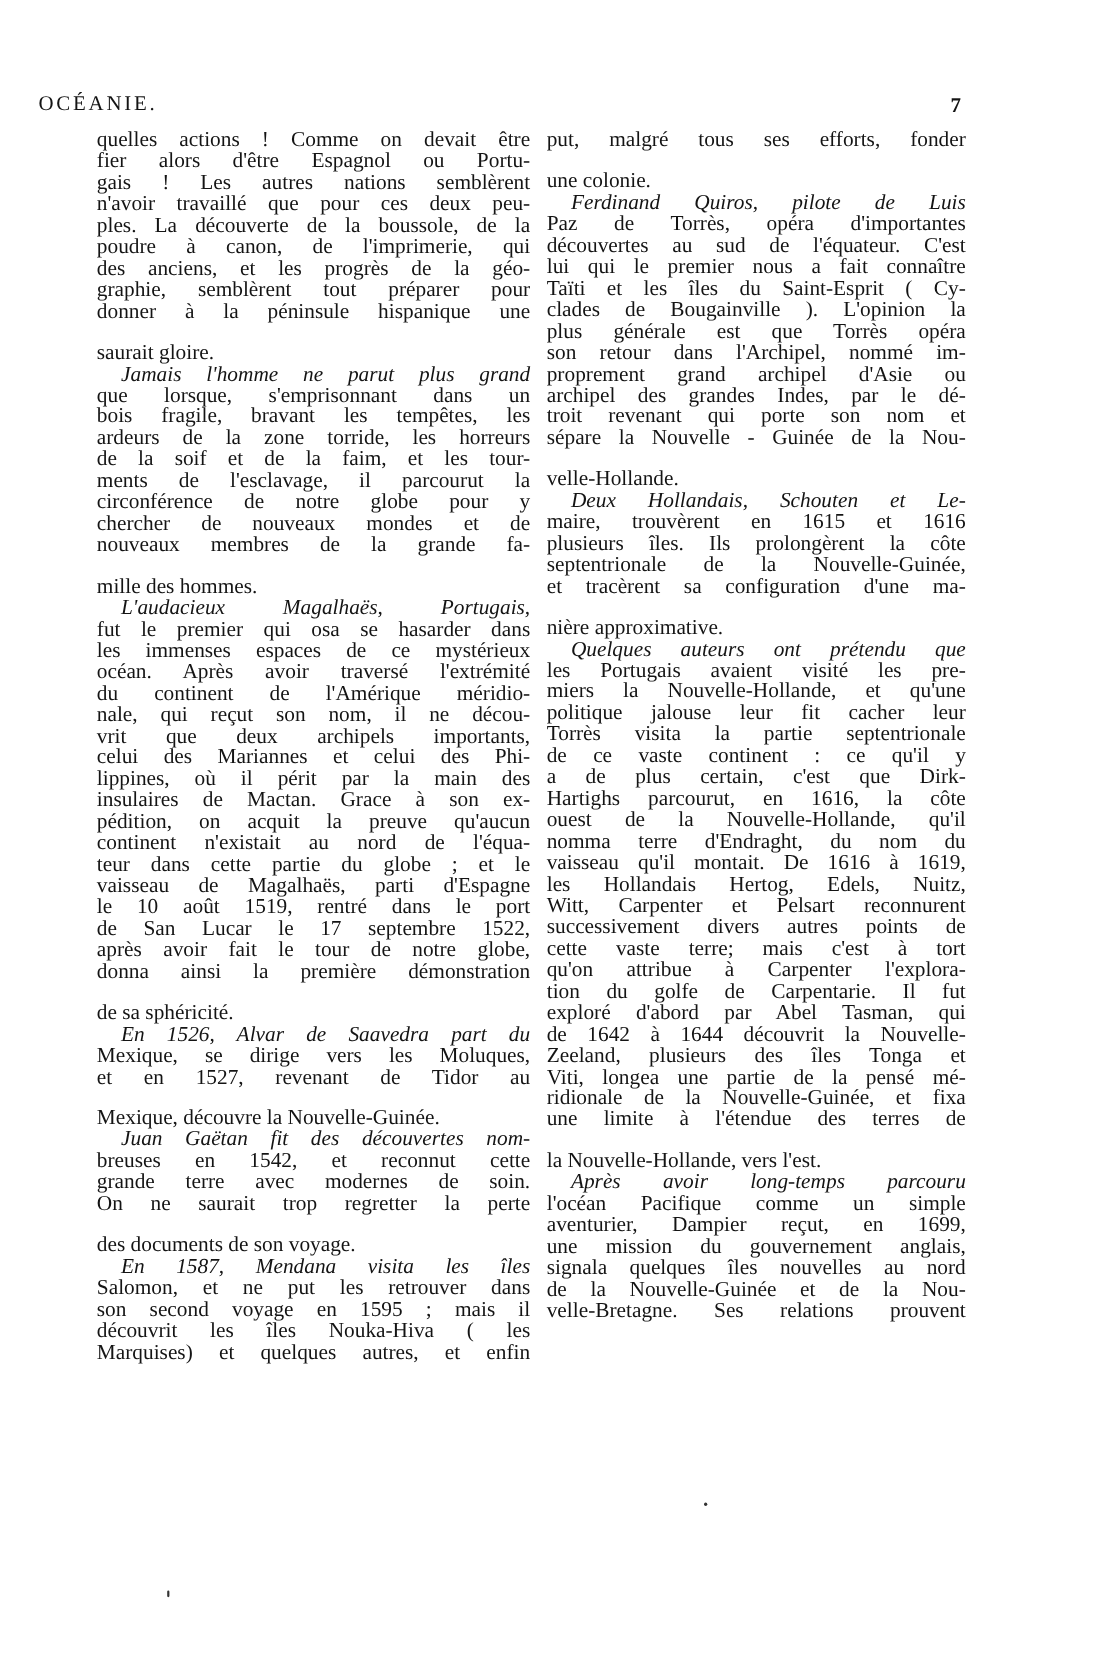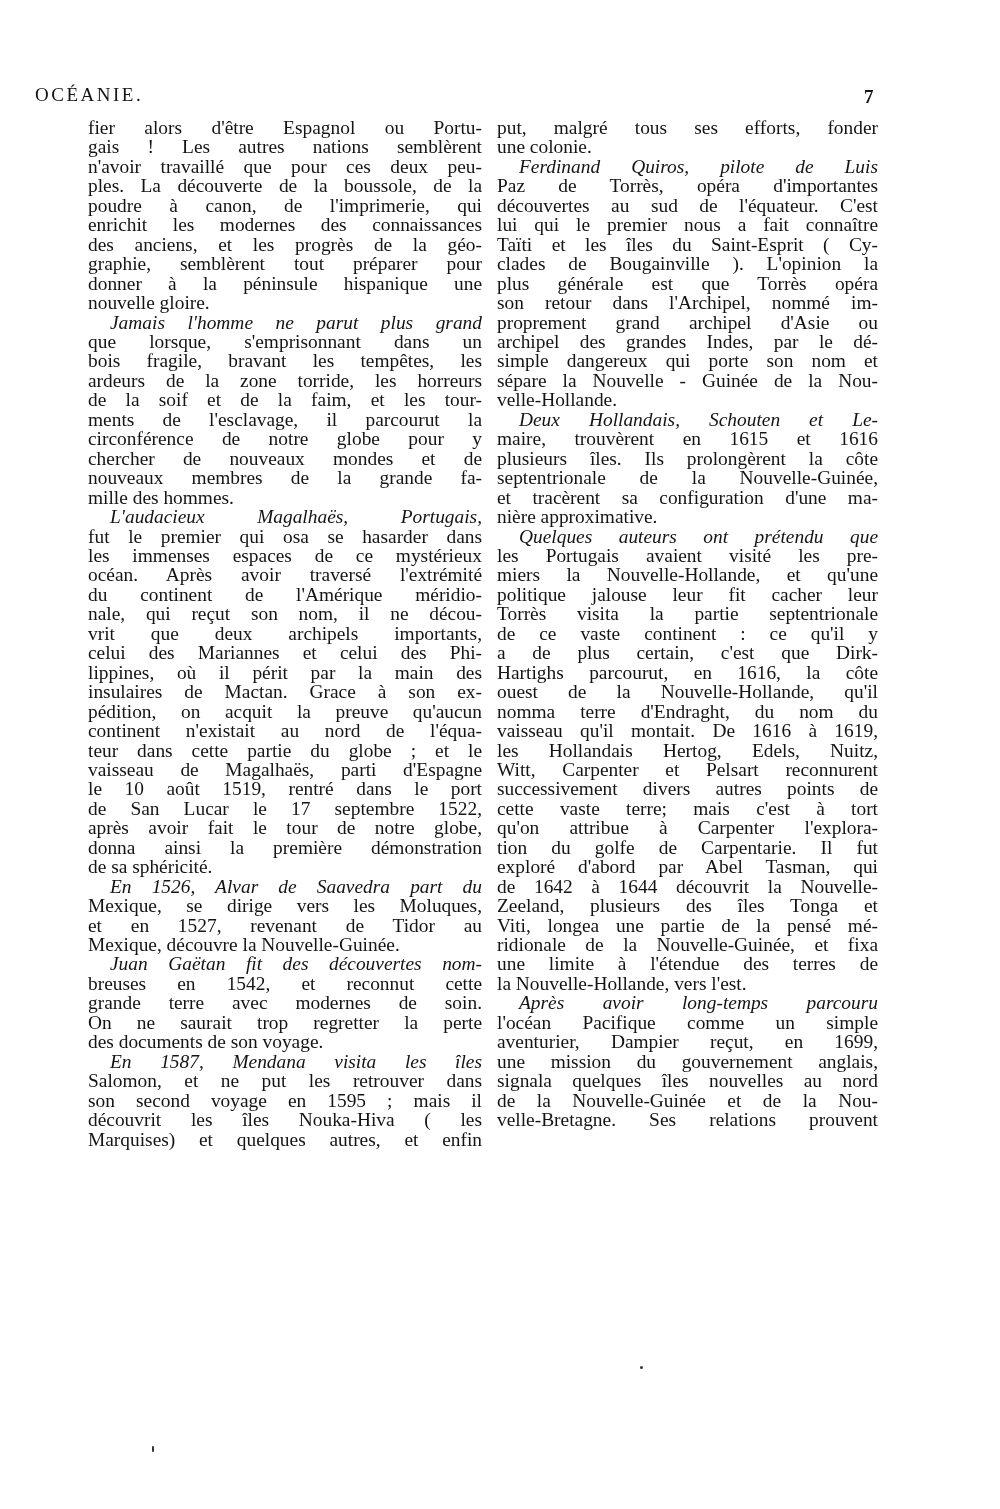--- a/index.html
+++ b/index.html
@@ -5,42 +5,42 @@
   html, body { margin: 0; padding: 0; background: #ffffff; }
   body { width: 1000px; height: 1509px; position: relative; overflow: hidden;
          font-family: "Liberation Serif", "DejaVu Serif", serif; color: #141414; }
   .running-head { position: absolute; top: 84px; left: 0; width: 1000px; text-align: left;
                   font-size: 19px; letter-spacing: 2.5px; padding-left: 35px; }
   .page-number { position: absolute; top: 86px; left: 864px; font-size: 19px; font-weight: bold; }
   .column { position: absolute; top: 118px; font-size: 19.4px; line-height: 19.45px; }
   .col-left { left: 88px; width: 394px; }
   .col-right { left: 497px; width: 381px; }
   .line { display: block; white-space: nowrap; text-align: justify; text-align-last: justify; }
-  .line.last { text-align-last: left; }
+  .line.last { text-align-last: left; margin-top: 18px; }
   .line.indent { padding-left: 22px; font-style: italic; }
   .speck { position: absolute; width: 3px; height: 3px; background: #333; border-radius: 50%; }
 </style>
 </head>
 <body>
 
 <div>
   <div class="running-head">OCÉANIE.</div>
   <div class="page-number">7</div>
 
   <div class="column col-left" id="col-left">
+      <span class="line">quelles actions ! Comme on devait être</span>
       <span class="line">fier alors d'être Espagnol ou Portu-</span>
       <span class="line">gais ! Les autres nations semblèrent</span>
       <span class="line">n'avoir travaillé que pour ces deux peu-</span>
       <span class="line">ples. La découverte de la boussole, de la</span>
       <span class="line">poudre à canon, de l'imprimerie, qui</span>
-      <span class="line">enrichit les modernes des connaissances</span>
       <span class="line">des anciens, et les progrès de la géo-</span>
       <span class="line">graphie, semblèrent tout préparer pour</span>
       <span class="line">donner à la péninsule hispanique une</span>
-      <span class="line last">nouvelle gloire.</span>
+      <span class="line last">saurait gloire.</span>
       <span class="line indent">Jamais l'homme ne parut plus grand</span>
       <span class="line">que lorsque, s'emprisonnant dans un</span>
       <span class="line">bois fragile, bravant les tempêtes, les</span>
       <span class="line">ardeurs de la zone torride, les horreurs</span>
       <span class="line">de la soif et de la faim, et les tour-</span>
       <span class="line">ments de l'esclavage, il parcourut la</span>
       <span class="line">circonférence de notre globe pour y</span>
       <span class="line">chercher de nouveaux mondes et de</span>
       <span class="line">nouveaux membres de la grande fa-</span>
       <span class="line last">mille des hommes.</span>
@@ -84,21 +84,21 @@
       <span class="line indent">Ferdinand Quiros, pilote de Luis</span>
       <span class="line">Paz de Torrès, opéra d'importantes</span>
       <span class="line">découvertes au sud de l'équateur. C'est</span>
       <span class="line">lui qui le premier nous a fait connaître</span>
       <span class="line">Taïti et les îles du Saint-Esprit ( Cy-</span>
       <span class="line">clades de Bougainville ). L'opinion la</span>
       <span class="line">plus générale est que Torrès opéra</span>
       <span class="line">son retour dans l'Archipel, nommé im-</span>
       <span class="line">proprement grand archipel d'Asie ou</span>
       <span class="line">archipel des grandes Indes, par le dé-</span>
-      <span class="line">simple dangereux qui porte son nom et</span>
+      <span class="line">troit revenant qui porte son nom et</span>
       <span class="line">sépare la Nouvelle - Guinée de la Nou-</span>
       <span class="line last">velle-Hollande.</span>
       <span class="line indent">Deux Hollandais, Schouten et Le-</span>
       <span class="line">maire, trouvèrent en 1615 et 1616</span>
       <span class="line">plusieurs îles. Ils prolongèrent la côte</span>
       <span class="line">septentrionale de la Nouvelle-Guinée,</span>
       <span class="line">et tracèrent sa configuration d'une ma-</span>
       <span class="line last">nière approximative.</span>
       <span class="line indent">Quelques auteurs ont prétendu que</span>
       <span class="line">les Portugais avaient visité les pre-</span>

